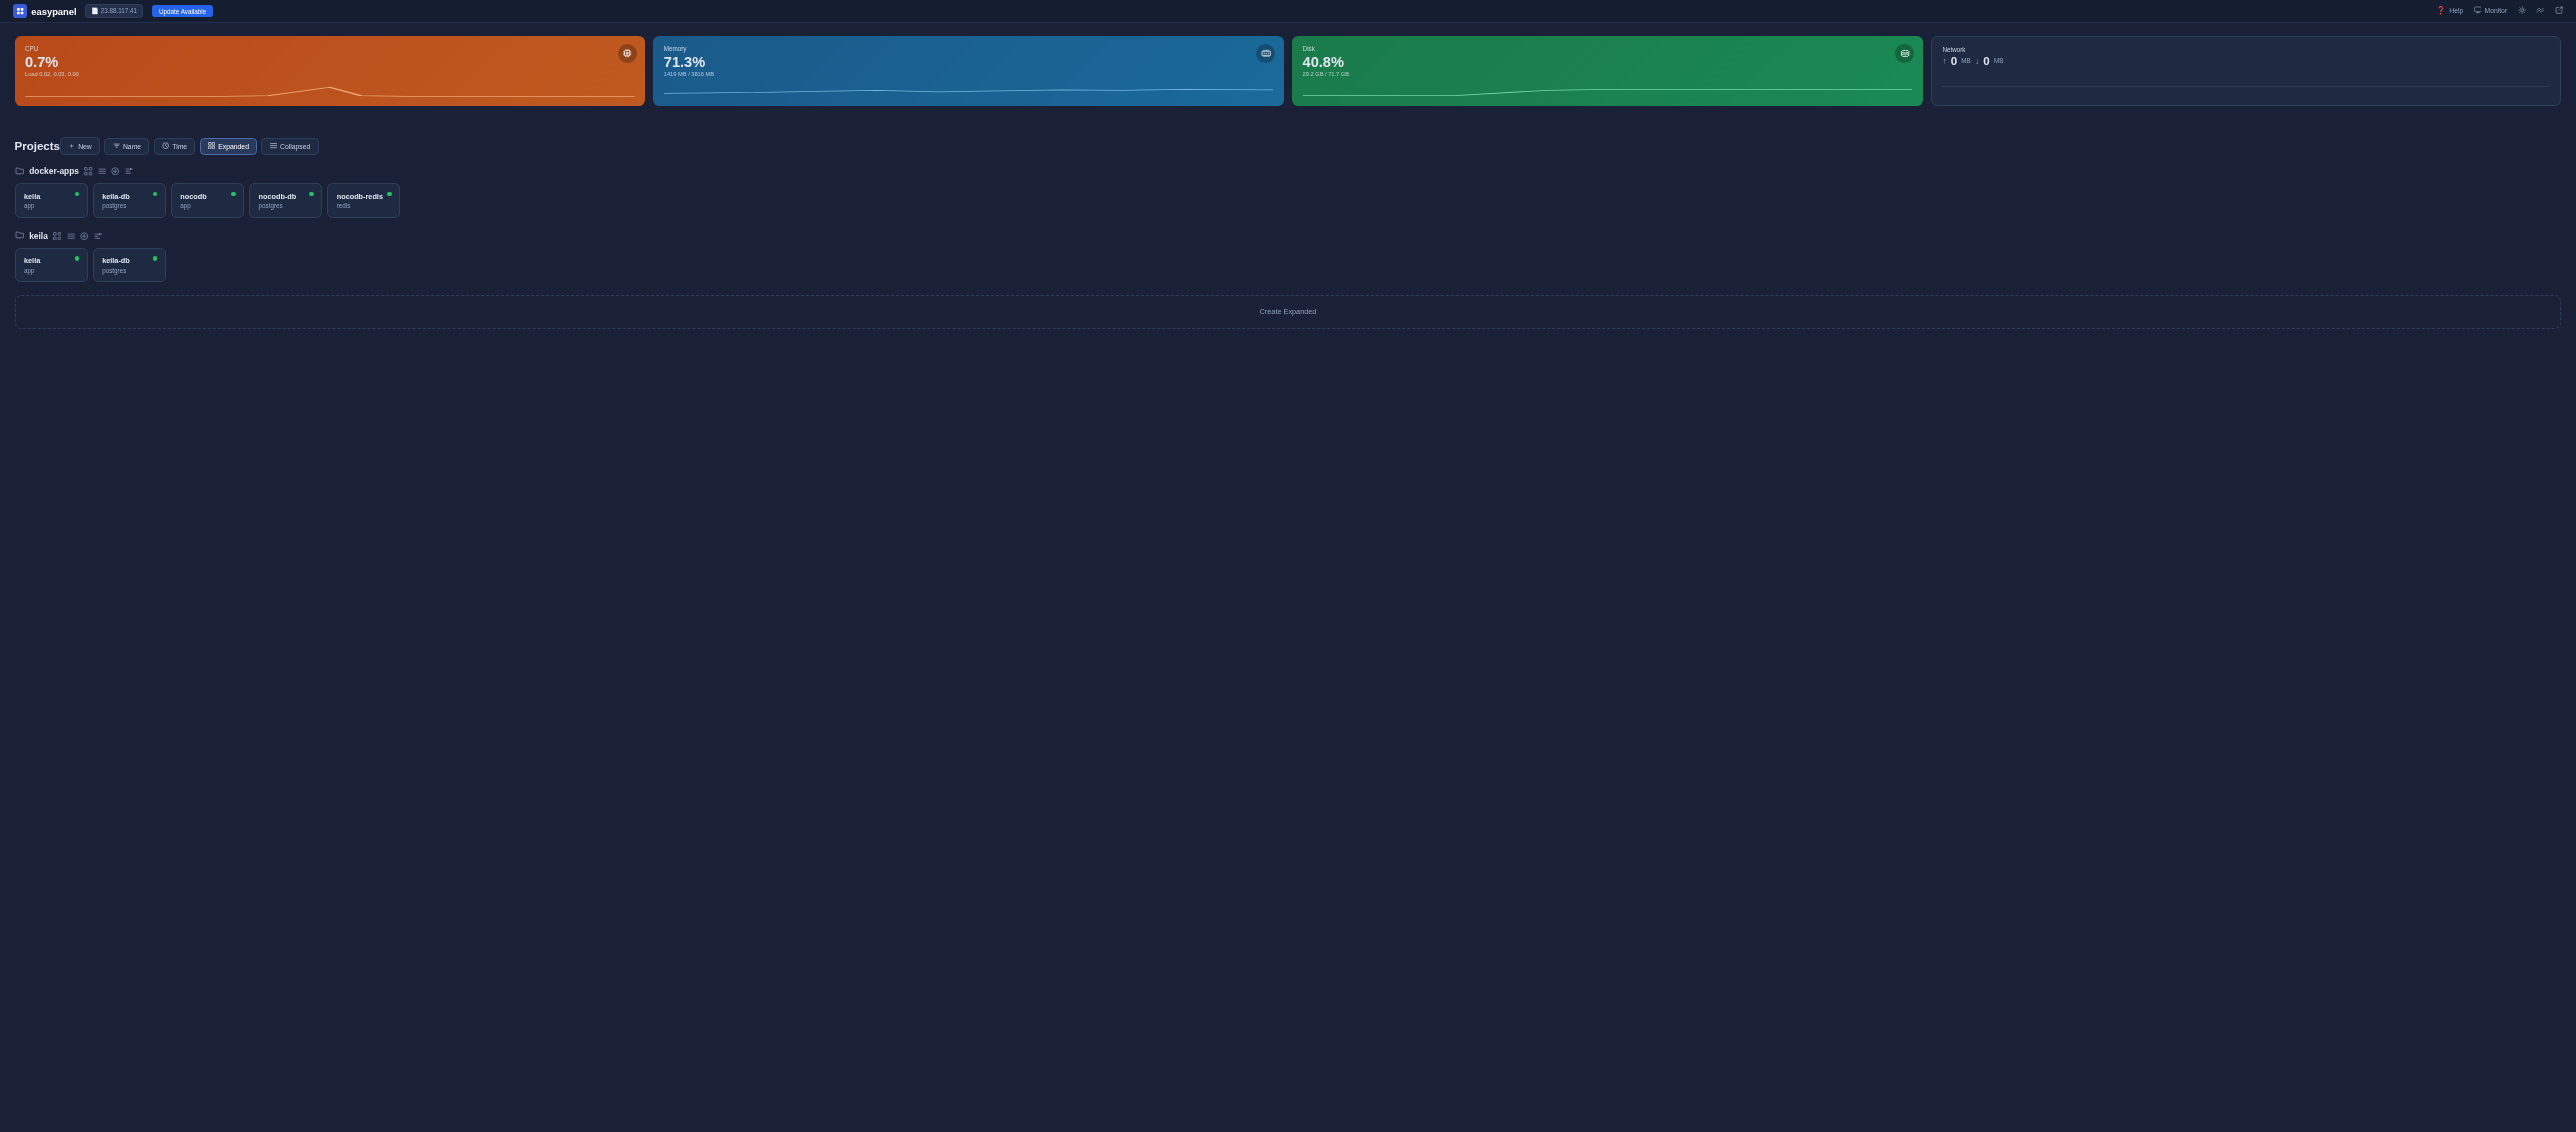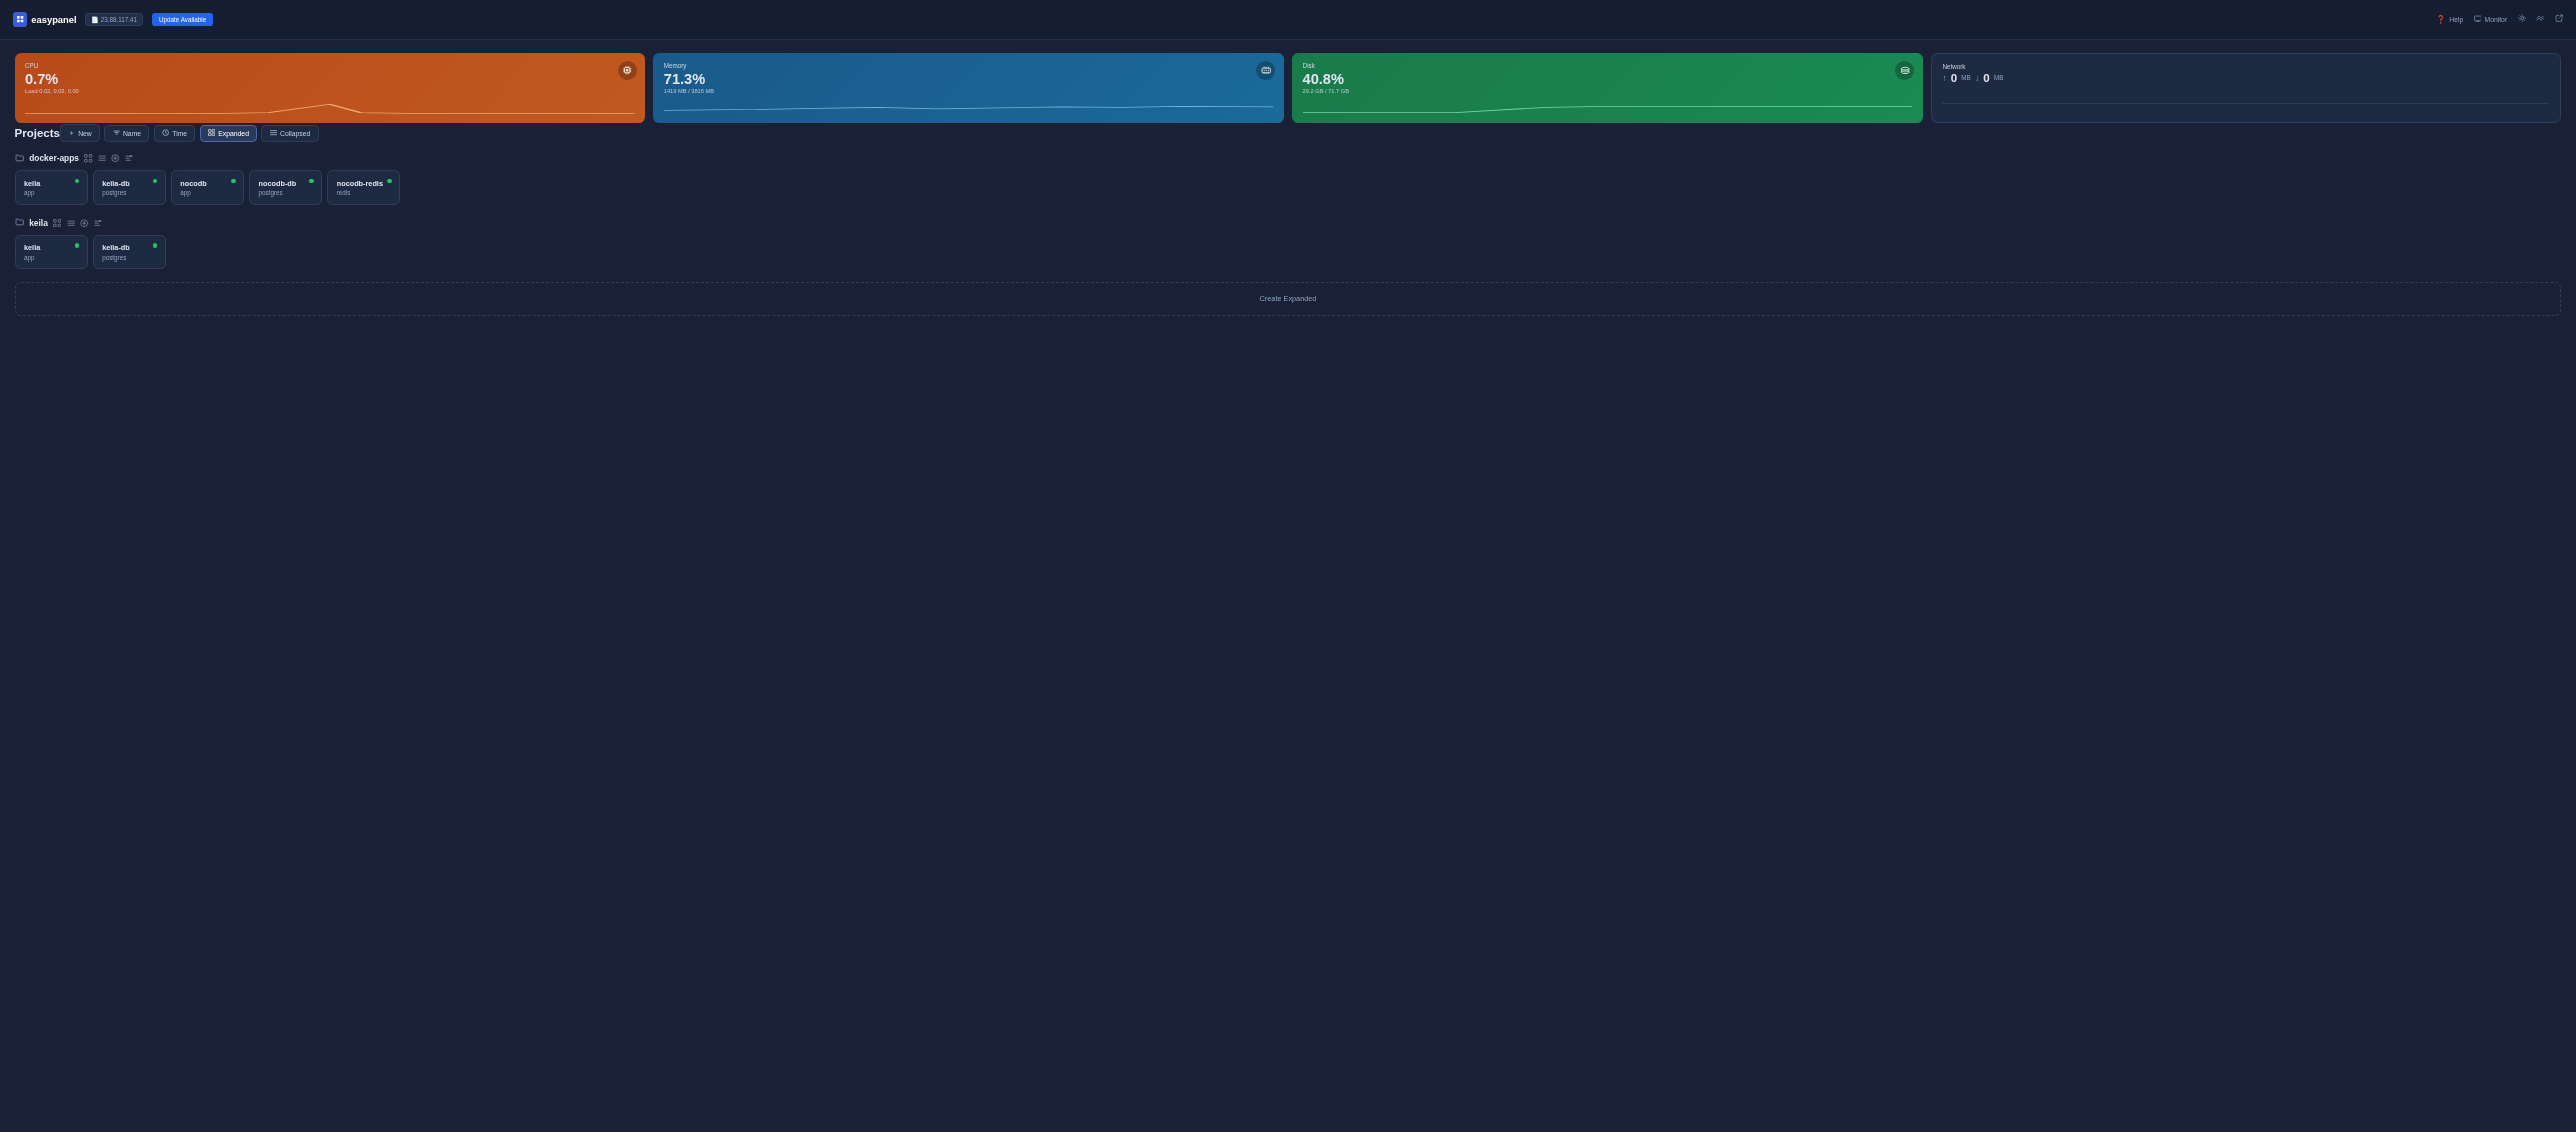--- a/index.html
+++ b/index.html
@@ -10,21 +10,21 @@
       min-height: 100vh;
     }
 
     
     .header {
       display: flex;
       align-items: center;
       justify-content: space-between;
       background: #151d30;
       padding: 0 12.5px;
-      height: 40px;
+      height: 23px;
       border-bottom: 0.5px solid #232f4b;
     }
     .header-left {
       display: flex;
       align-items: center;
       gap: 8.4px;
     }
     .logo {
       display: flex;
       align-items: center;
@@ -81,21 +81,21 @@
     
     .main {
       padding: 12.5px 14.6px;
     }
 
     
     .stats-row {
       display: grid;
       grid-template-columns: repeat(4, 1fr);
       gap: 8.4px;
-      margin-bottom: 1px;
+      margin-bottom: 31px;
     }
     .stat-card {
       border-radius: 6.3px;
       padding: 9.4px 10.4px 7.3px;
       position: relative;
       overflow: hidden;
       min-height: 57px;
     }
     .stat-card.cpu { background: linear-gradient(135deg, #b84a1a 0%, #c05a20 100%); }
     .stat-card.memory { background: linear-gradient(135deg, #1a5a8a 0%, #1a6a9a 100%); }

